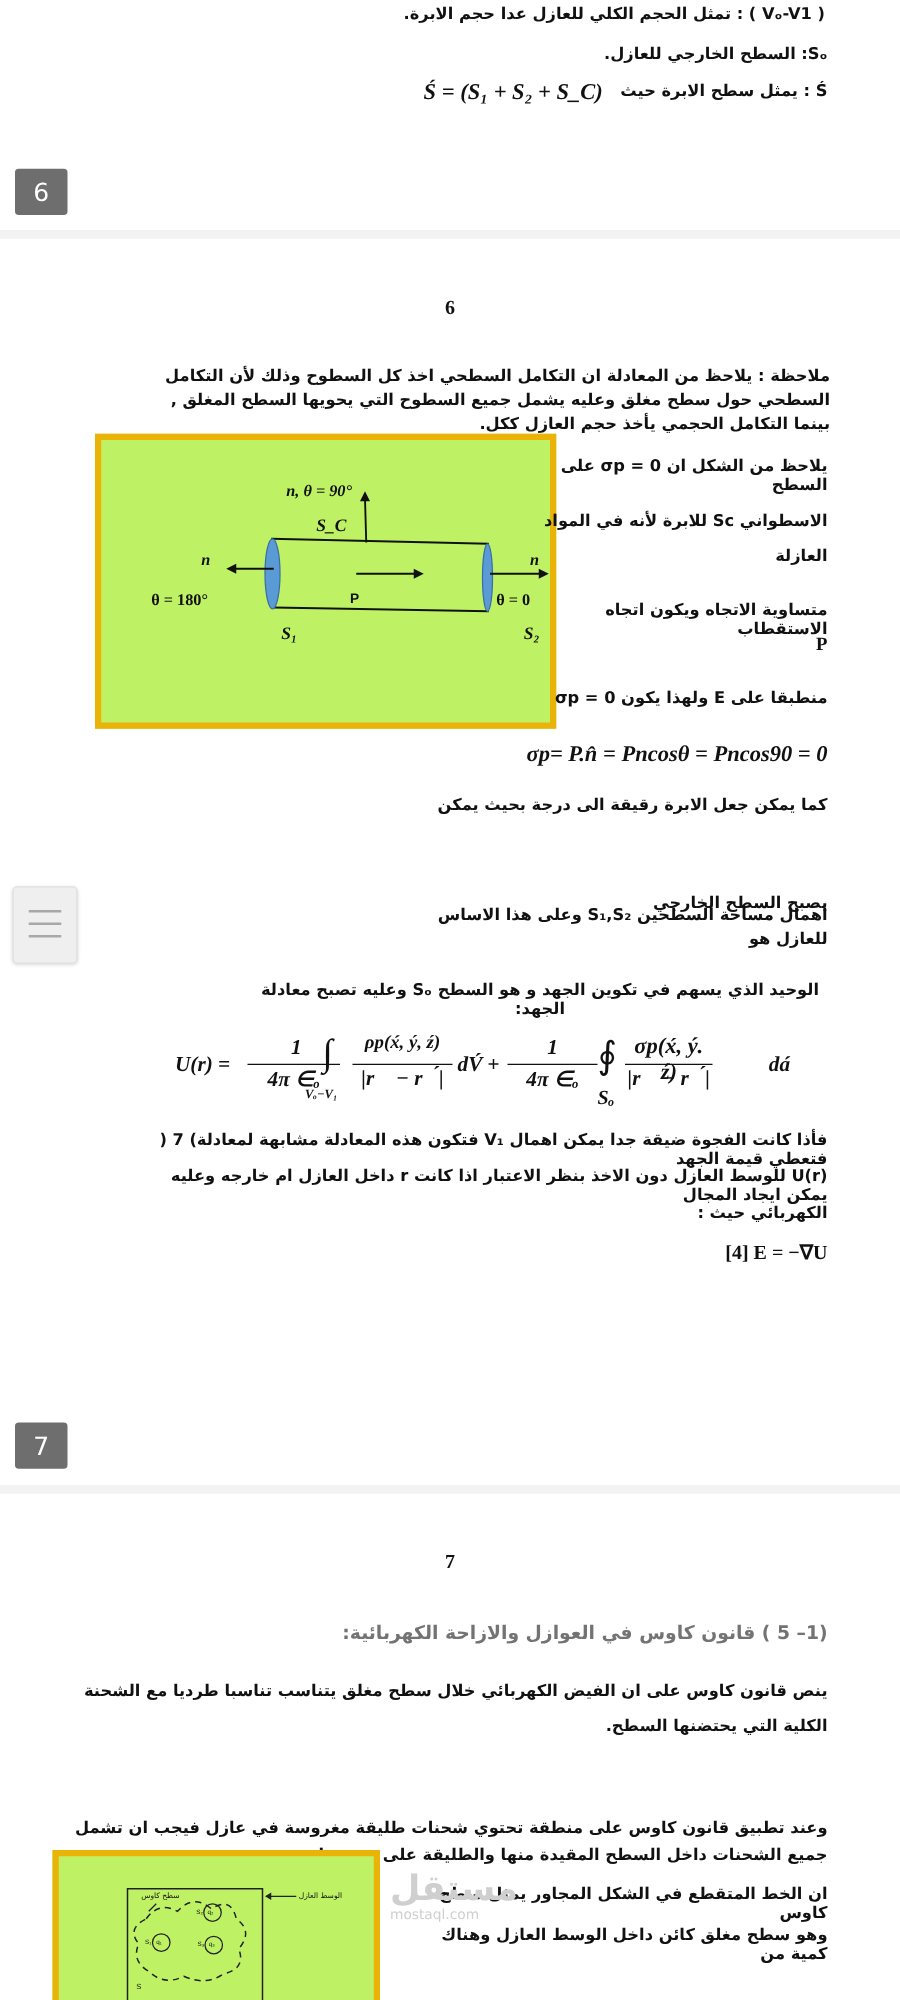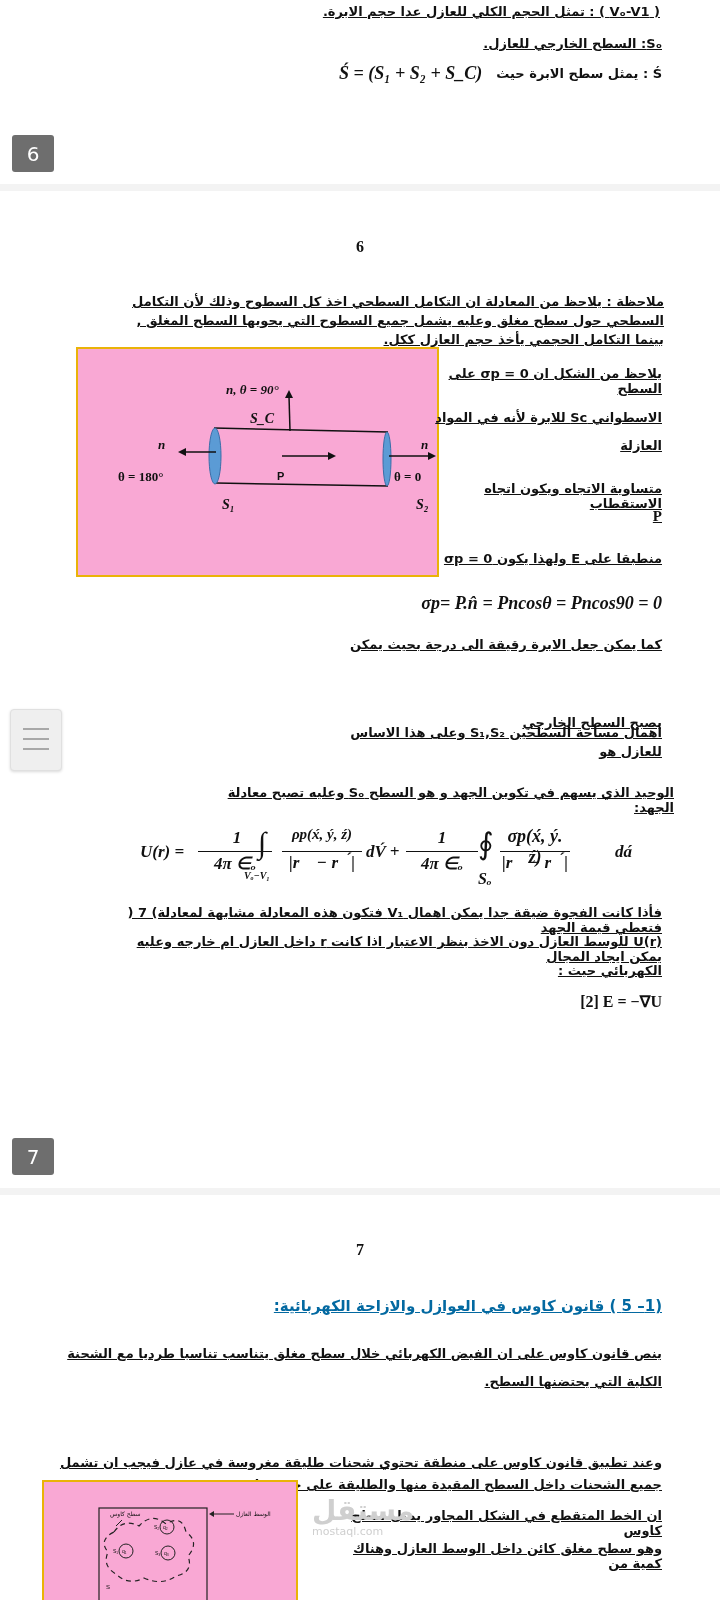--- a/index.html
+++ b/index.html
@@ -1,32 +1,32 @@
 <!DOCTYPE html>
 <html><head>
 <meta charset="utf-8">
 <style>
   html, body { margin:0; padding:0; background:#ffffff; }
   body { width:720px; height:1600px; position:relative; overflow:hidden;
          font-family:"Liberation Sans", sans-serif; color:#111; }
   .abs { position:absolute; }
-  .rtl { direction:rtl; text-align:right;text-decoration:underline; }
+  .rtl { direction:rtl; text-align:right; }
   .ar { font-family:"DejaVu Sans", sans-serif; font-weight:bold; font-size:13px; color:#111; }
   .math { font-family:"Liberation Serif", serif; font-style:italic; font-weight:bold; }
   .page-badge { position:absolute; left:12px; width:42px; height:37px; background:#6e6e6e;
                 border-radius:3px; color:#fff; font-family:"DejaVu Sans", sans-serif; font-size:20px;
                 display:flex; align-items:center; justify-content:center; }
   .sep { position:absolute; left:0; width:720px; height:7px; background:#f3f3f3; }
   .page-num { position:absolute; left:0; width:720px; text-align:center;
               font-family:"Liberation Serif", serif; font-weight:bold; font-size:16px; }
   .menu-btn { position:absolute; left:10px; top:723px; width:50px; height:60px; background:#efefef;
               border:1px solid #e0e0e0; border-radius:4px; box-shadow:0 1px 3px rgba(0,0,0,0.15); }
   .menu-btn span { position:absolute; left:12px; width:26px; height:2px; background:#a8a8a8; }
-  .fig-box { position:absolute; border:2px solid #eab308; background:#f9a8d4; }
-  .heading-red { color:#0369a1; font-size:15px; }
+  .fig-box { position:absolute; border:5px solid #eab308; background:#bef264; }
+  .heading-red { color:#737373; font-size:15px; }
   .watermark { position:absolute; color:#cfcfcf; font-family:"DejaVu Sans", sans-serif; }
 </style>
 </head>
 <body>
 
 <div class="abs rtl ar" style="right:60px; top:4px; width:600px;">( Vₒ-V1 ) : تمثل الحجم الكلي للعازل عدا حجم الابرة.</div>
 <div class="abs rtl ar" style="right:58px; top:36px; width:600px;">Sₒ: السطح الخارجي للعازل.</div>
 <div class="abs" style="right:58px; top:63px; width:600px; display:flex; flex-direction:row-reverse; gap:14px; align-items:center;">
   <span class="ar" style="direction:rtl;">Ś : يمثل سطح الابرة حيث</span>
   <span class="math" style="font-size:18px;">Ś = (S₁ + S₂ + S_C)</span>
@@ -76,21 +76,21 @@
 <div class="abs rtl ar" style="right:58px; top:481px; width:230px;">متساوية الاتجاه ويكون اتجاه الاستقطاب</div>
 <div class="abs rtl" style="right:58px; top:508px; width:230px; font-family:'Liberation Serif', serif; font-weight:bold; font-size:15px;">P</div>
 <div class="abs rtl ar" style="right:58px; top:551px; width:260px;">منطبقا على E ولهذا يكون σp = 0</div>
 
 <div class="abs math" style="right:58px; top:593px; font-size:18px; text-align:right; width:340px;">σp= P.n̂ = Pncosθ = Pncos90 = 0</div>
 
 <div class="abs rtl ar" style="right:58px; top:637px; width:320px;">كما يمكن جعل الابرة رقيقة الى درجة بحيث يمكن</div>
 <div class="abs rtl ar" style="right:58px; top:679px; width:320px;margin-top:46px;">اهمال مساحة السطحين S₁,S₂ وعلى هذا الاساس</div>
 <div class="abs rtl ar" style="right:58px; top:715px; width:320px;">يصبح السطح الخارجي</div>
 <div class="abs rtl ar" style="right:58px; top:744px; width:320px;">للعازل هو</div>
-<div class="abs rtl ar" style="right:46px; top:785px; width:460px;">الوحيد الذي يسهم في تكوين الجهد و هو السطح Sₒ وعليه تصبح معادلة الجهد:</div>
+<div class="abs rtl ar" style="right:58px; top:785px; width:460px;text-align:center;">الوحيد الذي يسهم في تكوين الجهد و هو السطح Sₒ وعليه تصبح معادلة الجهد:</div>
 
 <div class="abs math" style="left:140px; top:822px; width:440px; height:70px; font-size:17px;">
   <span class="abs" style="left:0; top:20px;font-style:italic;">U(r) =</span>
   <span class="abs" style="left:72px; top:6px; width:50px; text-align:center;">1</span>
   <span class="abs" style="left:58px; top:29px; width:74px; border-top:1.5px solid #111;"></span>
   <span class="abs" style="left:58px; top:31px; width:74px; text-align:center;">4π ∈ₒ</span>
   <span class="abs" style="left:118px; top:4px; font-size:30px; font-style:normal; font-weight:normal;">∫</span>
   <span class="abs" style="left:104px; top:48px; font-size:10px;">Vₒ−V₁</span>
   <span class="abs" style="left:142px; top:4px; width:80px; text-align:center; font-size:15px;">ρp(x́, ý, ź)</span>
   <span class="abs" style="left:142px; top:29px; width:80px; border-top:1.5px solid #111;"></span>
@@ -104,21 +104,21 @@
   <span class="abs" style="left:322px; top:4px; width:0;"></span>
   <span class="abs" style="left:360px; top:4px; width:70px; text-align:center; font-size:18px;">σp(x́, ý. ź)</span>
   <span class="abs" style="left:360px; top:29px; width:70px; border-top:1.5px solid #111;"></span>
   <span class="abs" style="left:360px; top:31px; width:70px; text-align:center;">|r⃗ − r⃗́|</span>
   <span class="abs" style="left:432px; top:20px;margin-left:43px;">dá</span>
 </div>
 
 <div class="abs rtl ar" style="right:58px; top:905px; width:560px;">فأذا كانت الفجوة ضيقة جدا يمكن اهمال V₁ فتكون هذه المعادلة مشابهة لمعادلة) 7 ( فتعطي قيمة الجهد</div>
 <div class="abs rtl ar" style="right:58px; top:934px; width:560px;">U(r) للوسط العازل دون الاخذ بنظر الاعتبار اذا كانت r داخل العازل ام خارجه وعليه يمكن ايجاد المجال</div>
 <div class="abs rtl ar" style="right:58px; top:963px; width:560px;">الكهربائي حيث :</div>
-<div class="abs" style="right:58px; top:992px; font-family:'Liberation Serif', serif; font-weight:bold; font-size:16px;">[2]   E = −∇U</div>
+<div class="abs" style="right:58px; top:992px; font-family:'Liberation Serif', serif; font-weight:bold; font-size:16px;">[4]   E = −∇U</div>
 
 <div class="menu-btn" style="top:709px;">
   <span style="top:18px;"></span>
   <span style="top:28px;"></span>
   <span style="top:38px;"></span>
 </div>
 
 <div class="page-badge" style="top:1138px;">7</div>
 <div class="sep" style="top:1188px;"></div>
 

